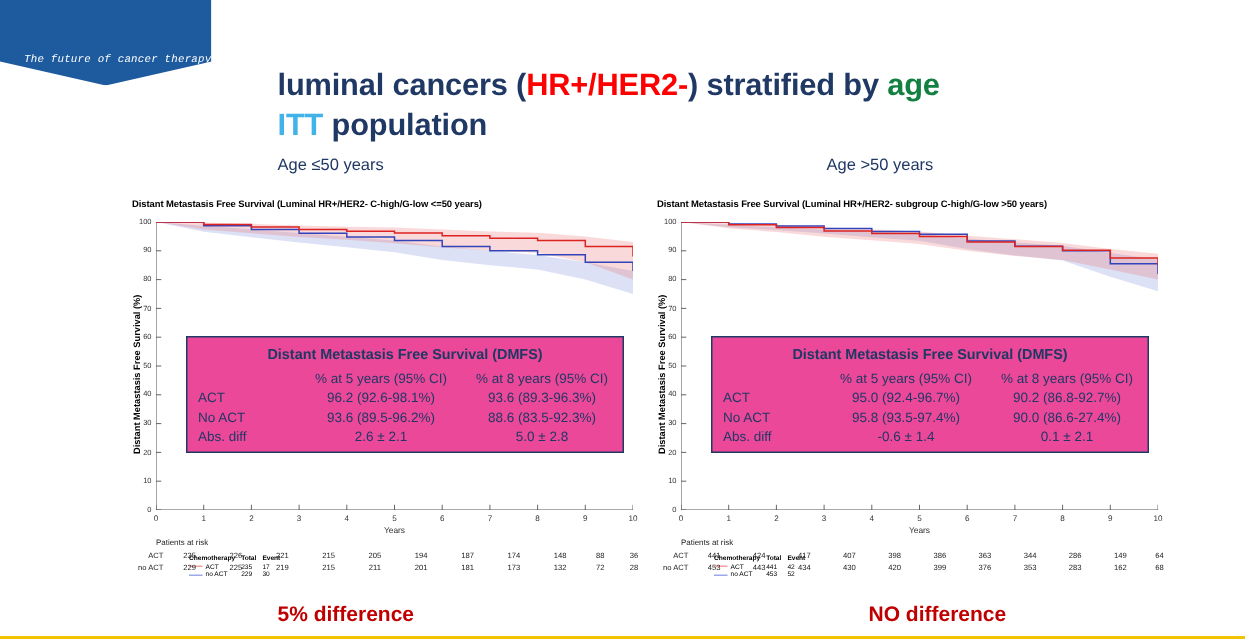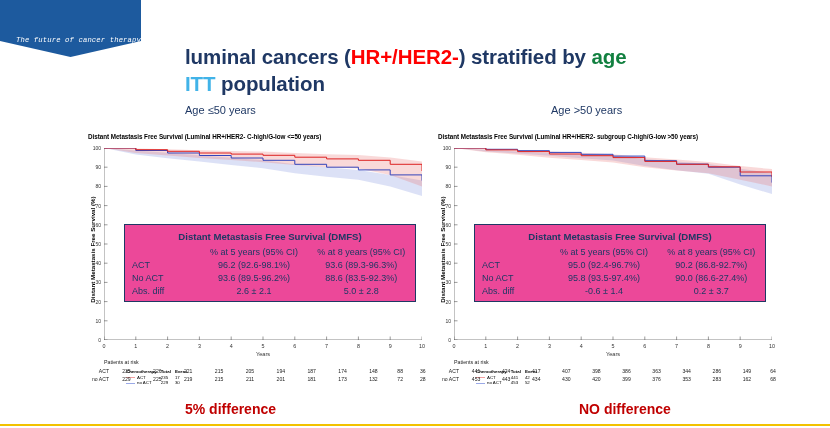--- a/index.html
+++ b/index.html
@@ -379,21 +379,21 @@
         <td class="c-v2">90.2 (86.8-92.7%)</td>
       </tr>
       <tr>
         <td class="c-lab lab-noact">No ACT</td>
         <td class="c-v1">95.8 (93.5-97.4%)</td>
         <td class="c-v2">90.0 (86.6-27.4%)</td>
       </tr>
       <tr>
         <td class="c-lab lab-diff">Abs. diff</td>
         <td class="c-v1">-0.6  ± 1.4</td>
-        <td class="c-v2">0.2 ± 3.7</td>
+        <td class="c-v2">0.1 ± 2.1</td>
       </tr>
     </tbody>
       </table>
   </div>
 
   <div class="km-legend">
     <table>
       <tbody>
           <tr>
         <td class="lh">Chemotherapy</td>

